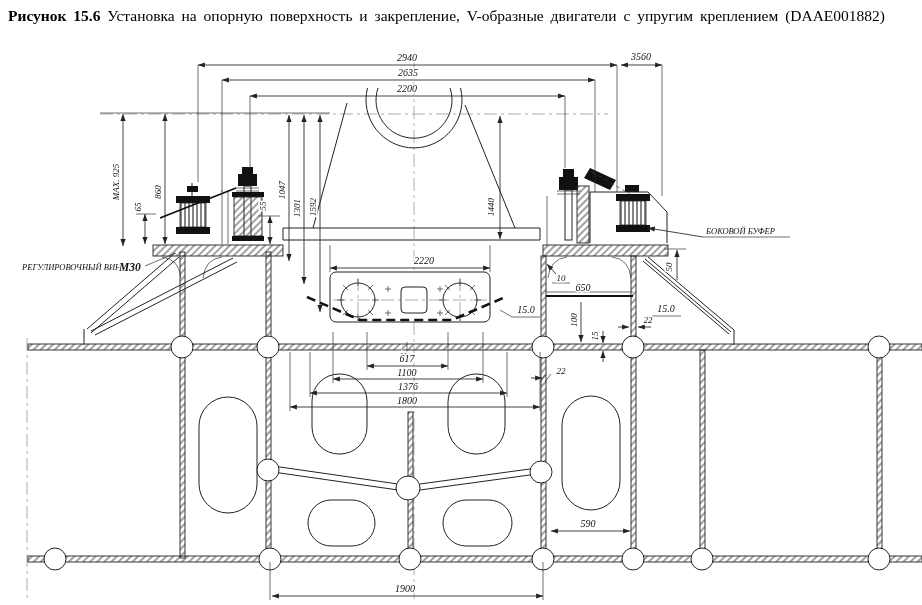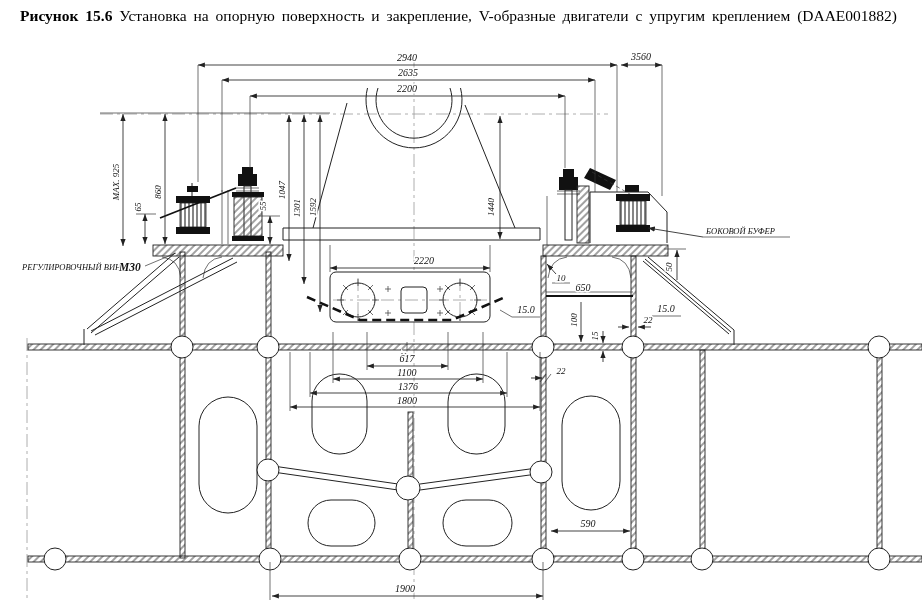--- a/index.html
+++ b/index.html
@@ -1,18 +1,18 @@
 <!DOCTYPE html>
 <html><head>
 <meta charset="utf-8">
 <style>
   html,body{margin:0;padding:0;background:#fff;}
   body{width:922px;height:605px;position:relative;overflow:hidden;}
   .caption{
-    position:absolute;top:6px;left:20px;width:900px;margin:0;
+    position:absolute;top:6px;left:8px;width:900px;margin:0;
     font-family:"Liberation Serif",serif;font-size:15.5px;line-height:1.25;
     color:#000;text-align:justify;word-spacing:3px;
   }
   .caption b{font-weight:bold;}
   svg{position:absolute;left:0;top:0;}
   .ln{stroke:#222;fill:none;stroke-width:1;}
   .thin{stroke:#333;fill:none;stroke-width:0.7;}
   .thk{stroke:#111;fill:none;stroke-width:1.8;}
   .cl{stroke:#999;fill:none;stroke-width:0.8;stroke-dasharray:13 4 3 4;}
   .dim{stroke:#222;fill:none;stroke-width:0.85;}

